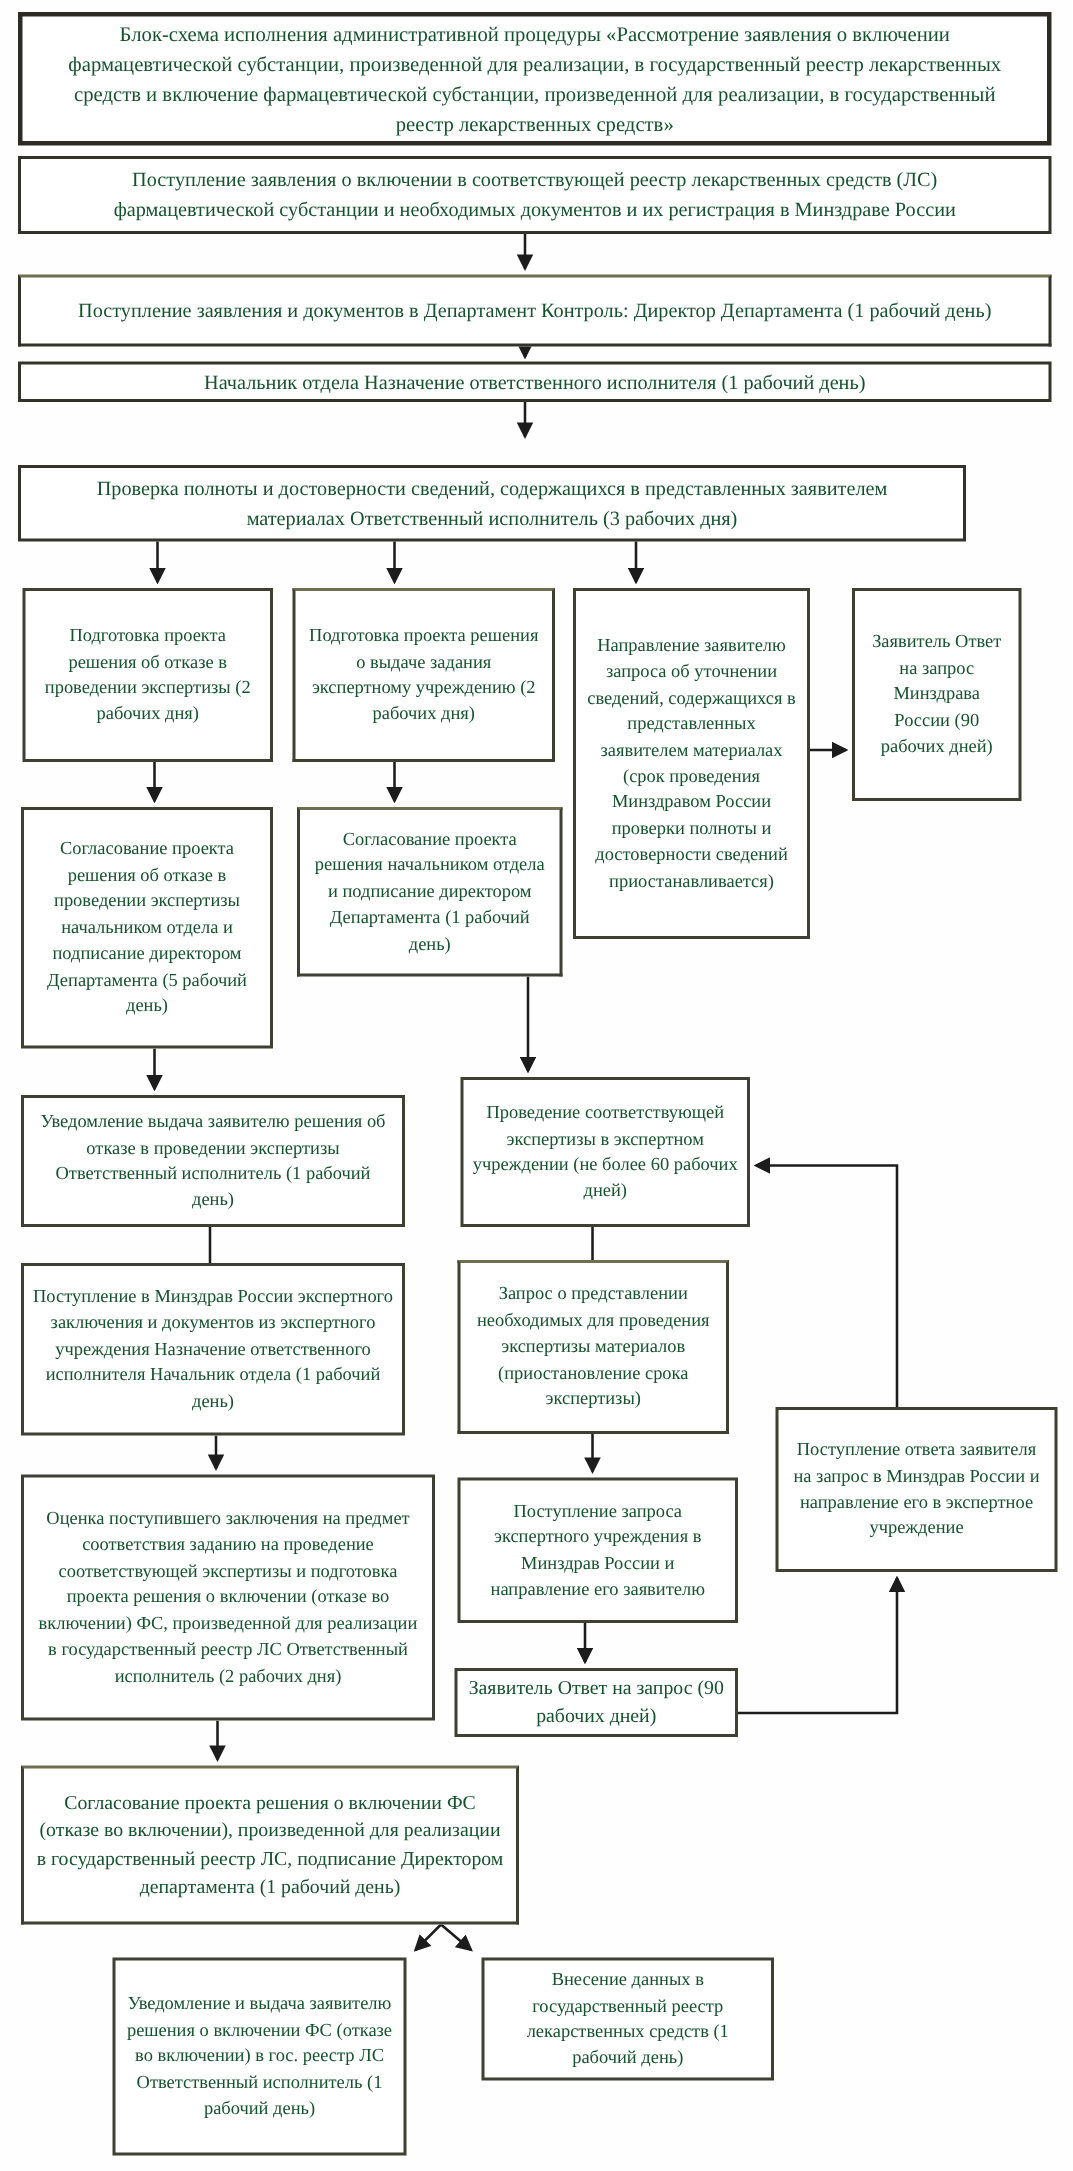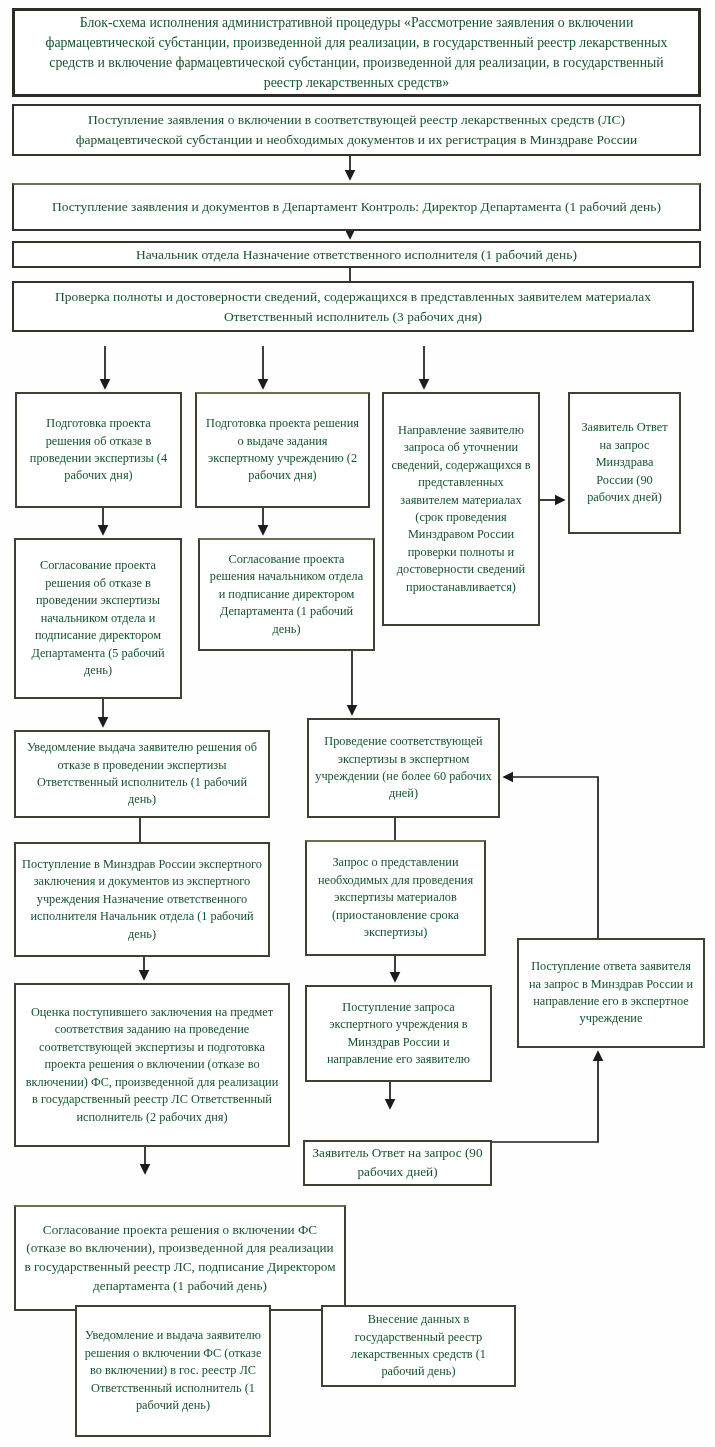--- a/index.html
+++ b/index.html
@@ -39,21 +39,20 @@
     padding: 3px 26px;
   }
   .node.title {
     font-size: 13.8px;
     border-width: 3px;
     border-color: #2c2c24;
     padding: 4px 28px;
   }
   .node.lg {
     font-size: 13.2px;
-    margin-top: 28px;
   }
   
   .node.olive-top { border-top-color: #6e6e50; }
   #connectors {
     position: absolute;
     left: 0;
     top: 0;
     pointer-events: none;
   }
 </style>
@@ -105,23 +104,23 @@
   </svg>
 
   <div class="node title wide" style="left:12px; top:8px; width:689px; height:89px;">Блок-схема исполнения административной процедуры «Рассмотрение заявления о включении фармацевтической субстанции, произведенной для реализации, в государственный реестр лекарственных средств и включение фармацевтической субстанции, произведенной для реализации, в государственный реестр лекарственных средств»</div>
 
   <div class="node wide" style="left:12px; top:104px; width:689px; height:52px;">Поступление заявления о включении в соответствующей реестр лекарственных средств (ЛС) фармацевтической субстанции и необходимых документов и их регистрация в Минздраве России</div>
 
   <div class="node wide olive-top" style="left:12px; top:183px; width:689px; height:48px;">Поступление заявления и документов в Департамент Контроль: Директор Департамента (1 рабочий день)</div>
 
   <div class="node wide" style="left:12px; top:241px; width:689px; height:27px; padding:1px 4px;">Начальник отдела Назначение ответственного исполнителя (1 рабочий день)</div>
 
-  <div class="node wide" style="left:12px; top:281px; width:682px; height:51px;font-family:Liberation Serif, serif;">Проверка полноты и достоверности сведений, содержащихся в представленных заявителем материалах Ответственный исполнитель (3 рабочих дня)</div>
+  <div class="node wide" style="left:12px; top:310px; width:632px; height:51px;font-family:Liberation Serif, serif;">Проверка полноты и достоверности сведений, содержащихся в представленных заявителем материалах Ответственный исполнитель (3 рабочих дня)</div>
 
-  <div class="node" style="left:15px; top:392px; width:167px; height:116px;">Подготовка проекта решения об отказе в проведении экспертизы (4 рабочих дня)</div>
+  <div class="node" style="left:15px; top:392px; width:167px; height:116px;">Подготовка проекта решения об отказе в проведении экспертизы (2 рабочих дня)</div>
 
   <div class="node olive-top" style="left:195px; top:392px; width:175px; height:116px;">Подготовка проекта решения о выдаче задания экспертному учреждению (2 рабочих дня)</div>
 
   <div class="node" style="left:382px; top:392px; width:158px; height:234px;">Направление заявителю запроса об уточнении сведений, содержащихся в представленных заявителем материалах (срок проведения Минздравом России проверки полноты и достоверности сведений приостанавливается)</div>
 
   <div class="node" style="left:568px; top:392px; width:113px; height:142px;">Заявитель Ответ на запрос Минздрава России (90 рабочих дней)</div>
 
   <div class="node" style="left:14px; top:538px; width:168px; height:161px;">Согласование проекта решения об отказе в проведении экспертизы начальником отдела и подписание директором Департамента (5 рабочий день)</div>
 
   <div class="node olive-top" style="left:198px; top:538px; width:177px; height:113px;">Согласование проекта решения начальником отдела и подписание директором Департамента (1 рабочий день)</div>

